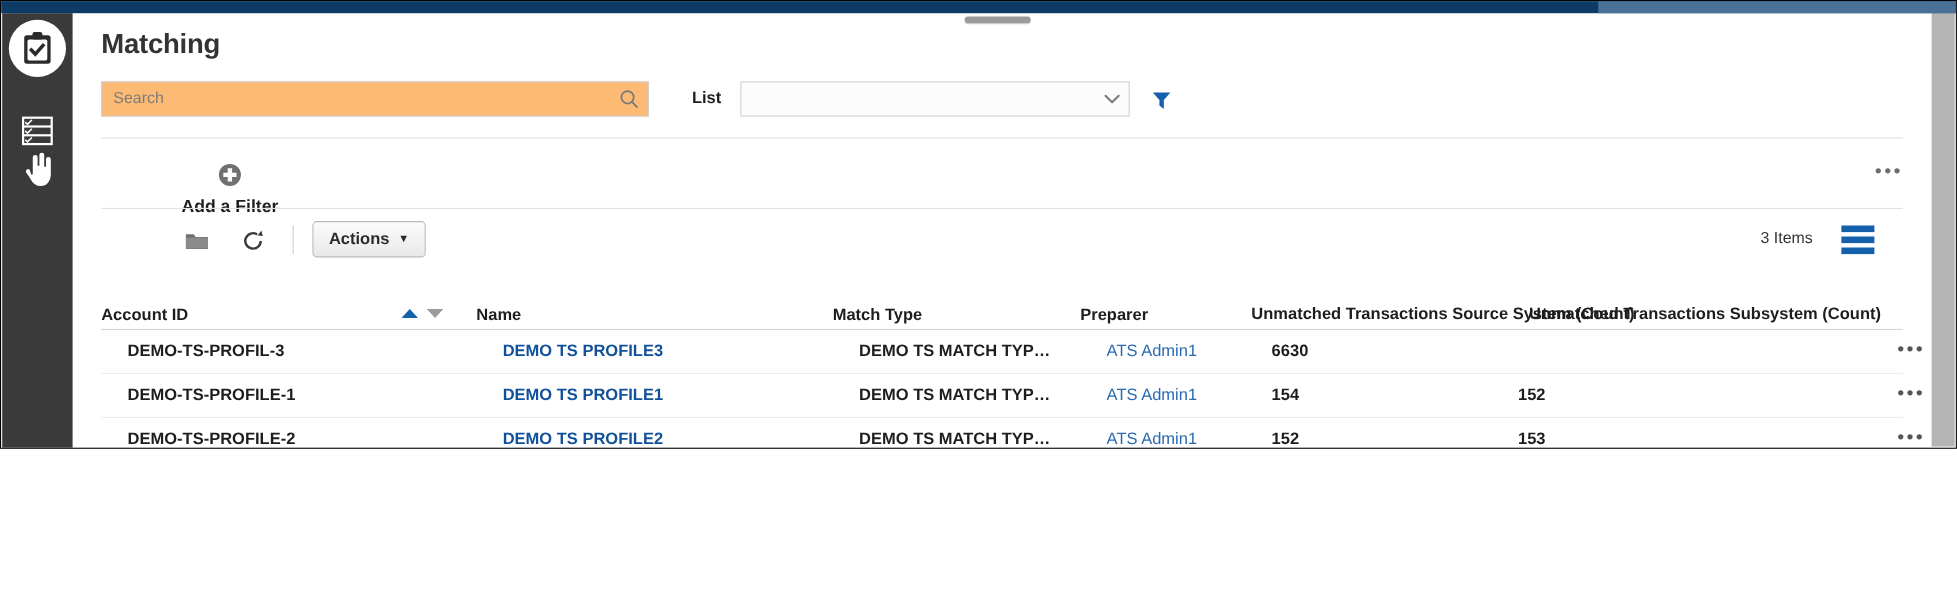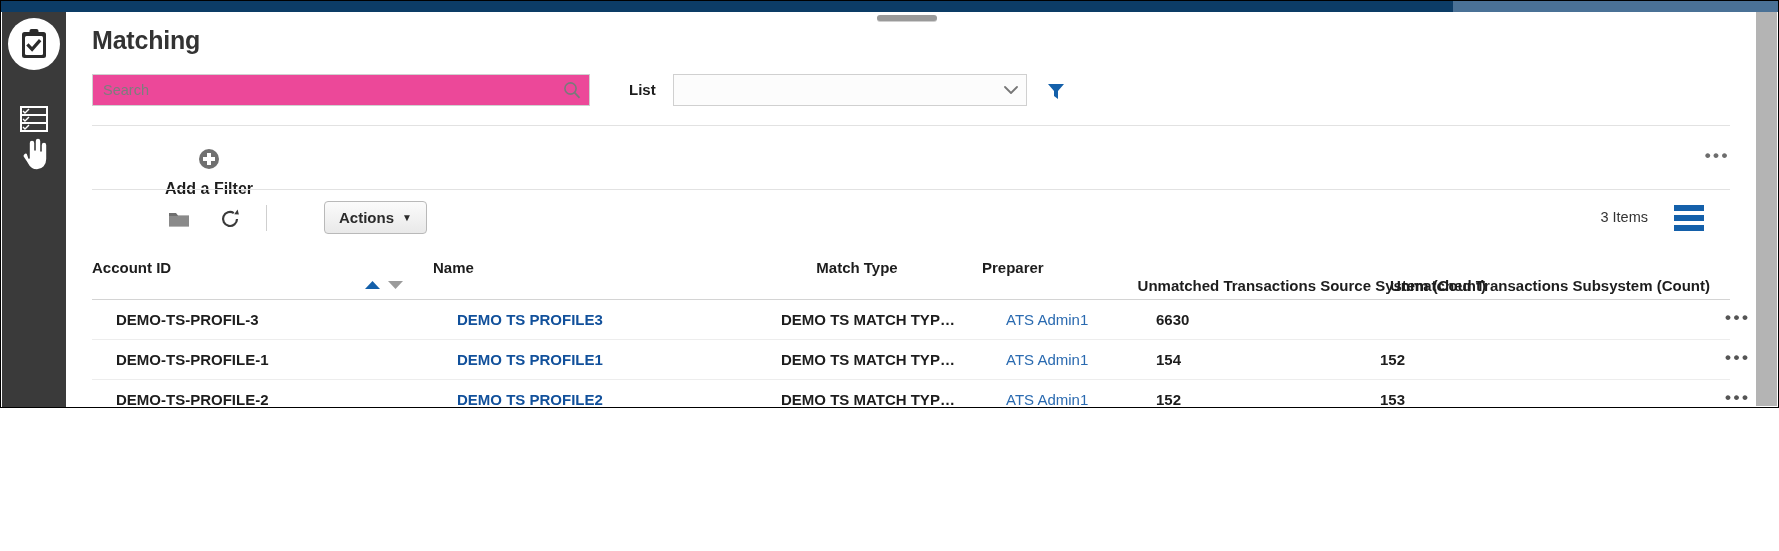--- a/index.html
+++ b/index.html
@@ -113,21 +113,21 @@
     top: 62px;
     left: 26px;
     right: 26px;
     height: 32px;
   }
   .search-box {
     position: absolute;
     left: 0; top: 0;
     width: 498px; height: 32px;
     border: 1px solid #d0d0d0;
-    background: #ec4899;
+    background: #fdba74;
     display: flex;
     align-items: center;
   }
   .search-input {
     flex: 1;
     border: none;
     outline: none;
     background: transparent;
     font-family: "Liberation Sans", sans-serif;
     font-size: 14.5px;
@@ -268,21 +268,20 @@
     display: flex;
     align-items: center;
     gap: 8px;
     border: 1px solid #b9b9b9;
     border-radius: 4px;
     background: linear-gradient(#fbfbfb, #e9e9e9);
     font-size: 15px;
     font-weight: bold;
     color: #2b2b2b;
     cursor: pointer;
-    margin-left: 40px;
   }
   .items-count {
     position: absolute;
     right: 82px;
     top: 10px;
     font-size: 14.5px;
     color: #333;
   }
   .view-icon {
     position: absolute;
@@ -309,26 +308,25 @@
     right: 26px;
     bottom: 0;
   }
   .thead {
     position: relative;
     height: 52px;
     border-bottom: 1px solid #d4d4d4;
   }
   .th {
     position: absolute;
-    bottom: 23px;
+    bottom: 4px;
     font-size: 15px;
     font-weight: bold;
     color: #1d1d1d;
     white-space: nowrap;
-    text-align: center;
   }
   .th.two-line {
     bottom: 5px;
     text-align: right;
     line-height: 17px;
     white-space: normal;
   }
   .sort-arrows {
     position: absolute;
     bottom: 9px;

